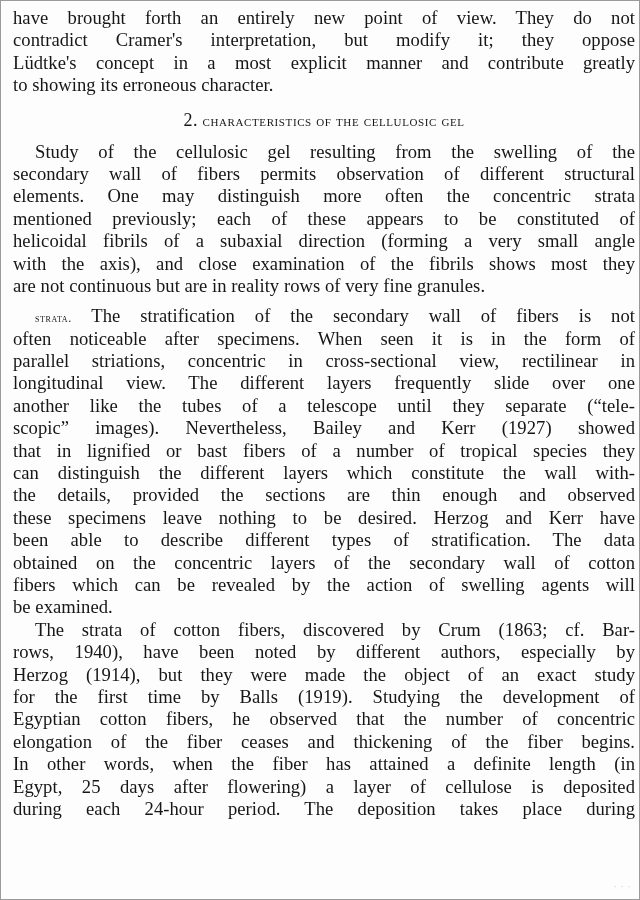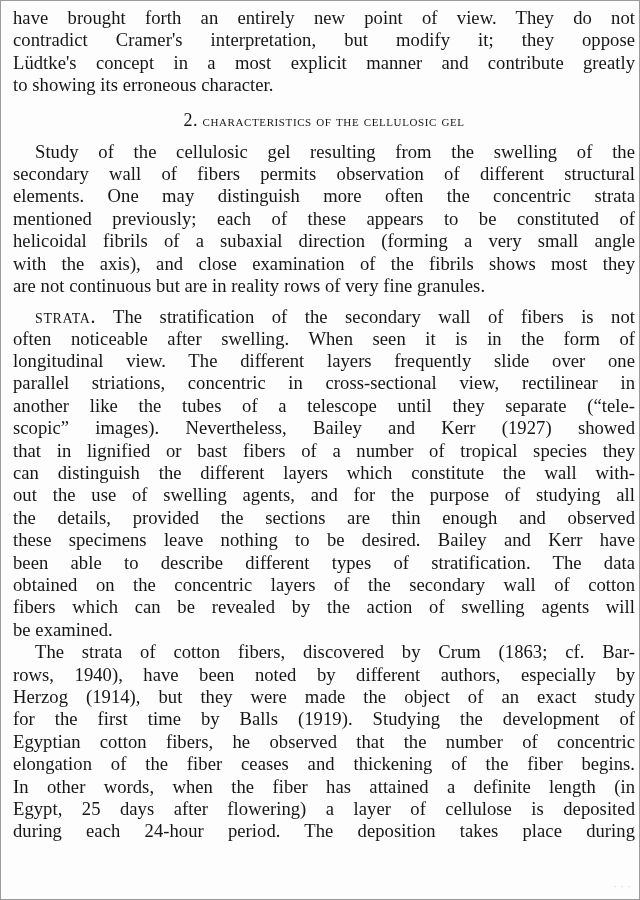--- a/index.html
+++ b/index.html
@@ -33,21 +33,21 @@
   .indent { padding-left: 22px; }
   .heading {
     display: block; text-align: center;
     font-size: 15.5px; line-height: 22px; height: 22px;
     letter-spacing: 0.6px;
     margin-top: 12px; margin-bottom: 10px;
   }
   .heading .num { font-size: 18px; }
   .sc { font-variant: small-caps; text-transform: lowercase; }
   .gap { height: 8px; }
-  .runin { font-variant: small-caps; text-transform: lowercase; font-size: 20px; letter-spacing: 0.6px; }
+  .runin { font-variant: small-caps; text-transform: lowercase; font-size: 12px; letter-spacing: 0.6px; }
   .watermark {
     position: absolute; right: 8px; bottom: 6px;
     font-family: "DejaVu Sans", sans-serif;
     font-size: 11px; color: rgba(150,150,170,0.35);
     line-height: 13px; text-align: right;
   }
 </style>
 </head>
 <body>
 
@@ -73,30 +73,29 @@
       <span class="line">mentioned previously; each of these appears to be constituted of</span>
       <span class="line">helicoidal fibrils of a subaxial direction (forming a very small angle</span>
       <span class="line">with the axis), and close examination of the fibrils shows most they</span>
       <span class="line last">are not continuous but are in reality rows of very fine granules.</span>
     </div>
 
     <div class="gap"></div>
 
     <div>
       <span class="line indent"><span class="runin">Strata.</span><span> The stratification of the secondary wall of fibers is not</span></span>
-      <span class="line">often noticeable after swelling.  When seen it is in the form of</span>
+      <span class="line">often noticeable after specimens.  When seen it is in the form of</span>
+      <span class="line">parallel striations, concentric in cross-sectional view, rectilinear in</span>
       <span class="line">longitudinal view.  The different layers frequently slide over one</span>
-      <span class="line">parallel striations, concentric in cross-sectional view, rectilinear in</span>
       <span class="line">another like the tubes of a telescope until they separate (“tele-</span>
       <span class="line">scopic” images).  Nevertheless, Bailey and Kerr (1927) showed</span>
       <span class="line">that in lignified or bast fibers of a number of tropical species they</span>
       <span class="line">can distinguish the different layers which constitute the wall with-</span>
-      <span class="line">out the use of swelling agents, and for the purpose of studying all</span>
       <span class="line">the details, provided the sections are thin enough and observed</span>
-      <span class="line">these specimens leave nothing to be desired.  Bailey and Kerr have</span>
+      <span class="line">these specimens leave nothing to be desired.  Herzog and Kerr have</span>
       <span class="line">been able to describe different types of stratification.  The data</span>
       <span class="line">obtained on the concentric layers of the secondary wall of cotton</span>
       <span class="line">fibers which can be revealed by the action of swelling agents will</span>
       <span class="line last">be examined.</span>
     </div>
 
     <div>
       <span class="line indent">The strata of cotton fibers, discovered by Crum (1863; cf. Bar-</span>
       <span class="line">rows, 1940), have been noted by different authors, especially by</span>
       <span class="line">Herzog (1914), but they were made the object of an exact study</span>

